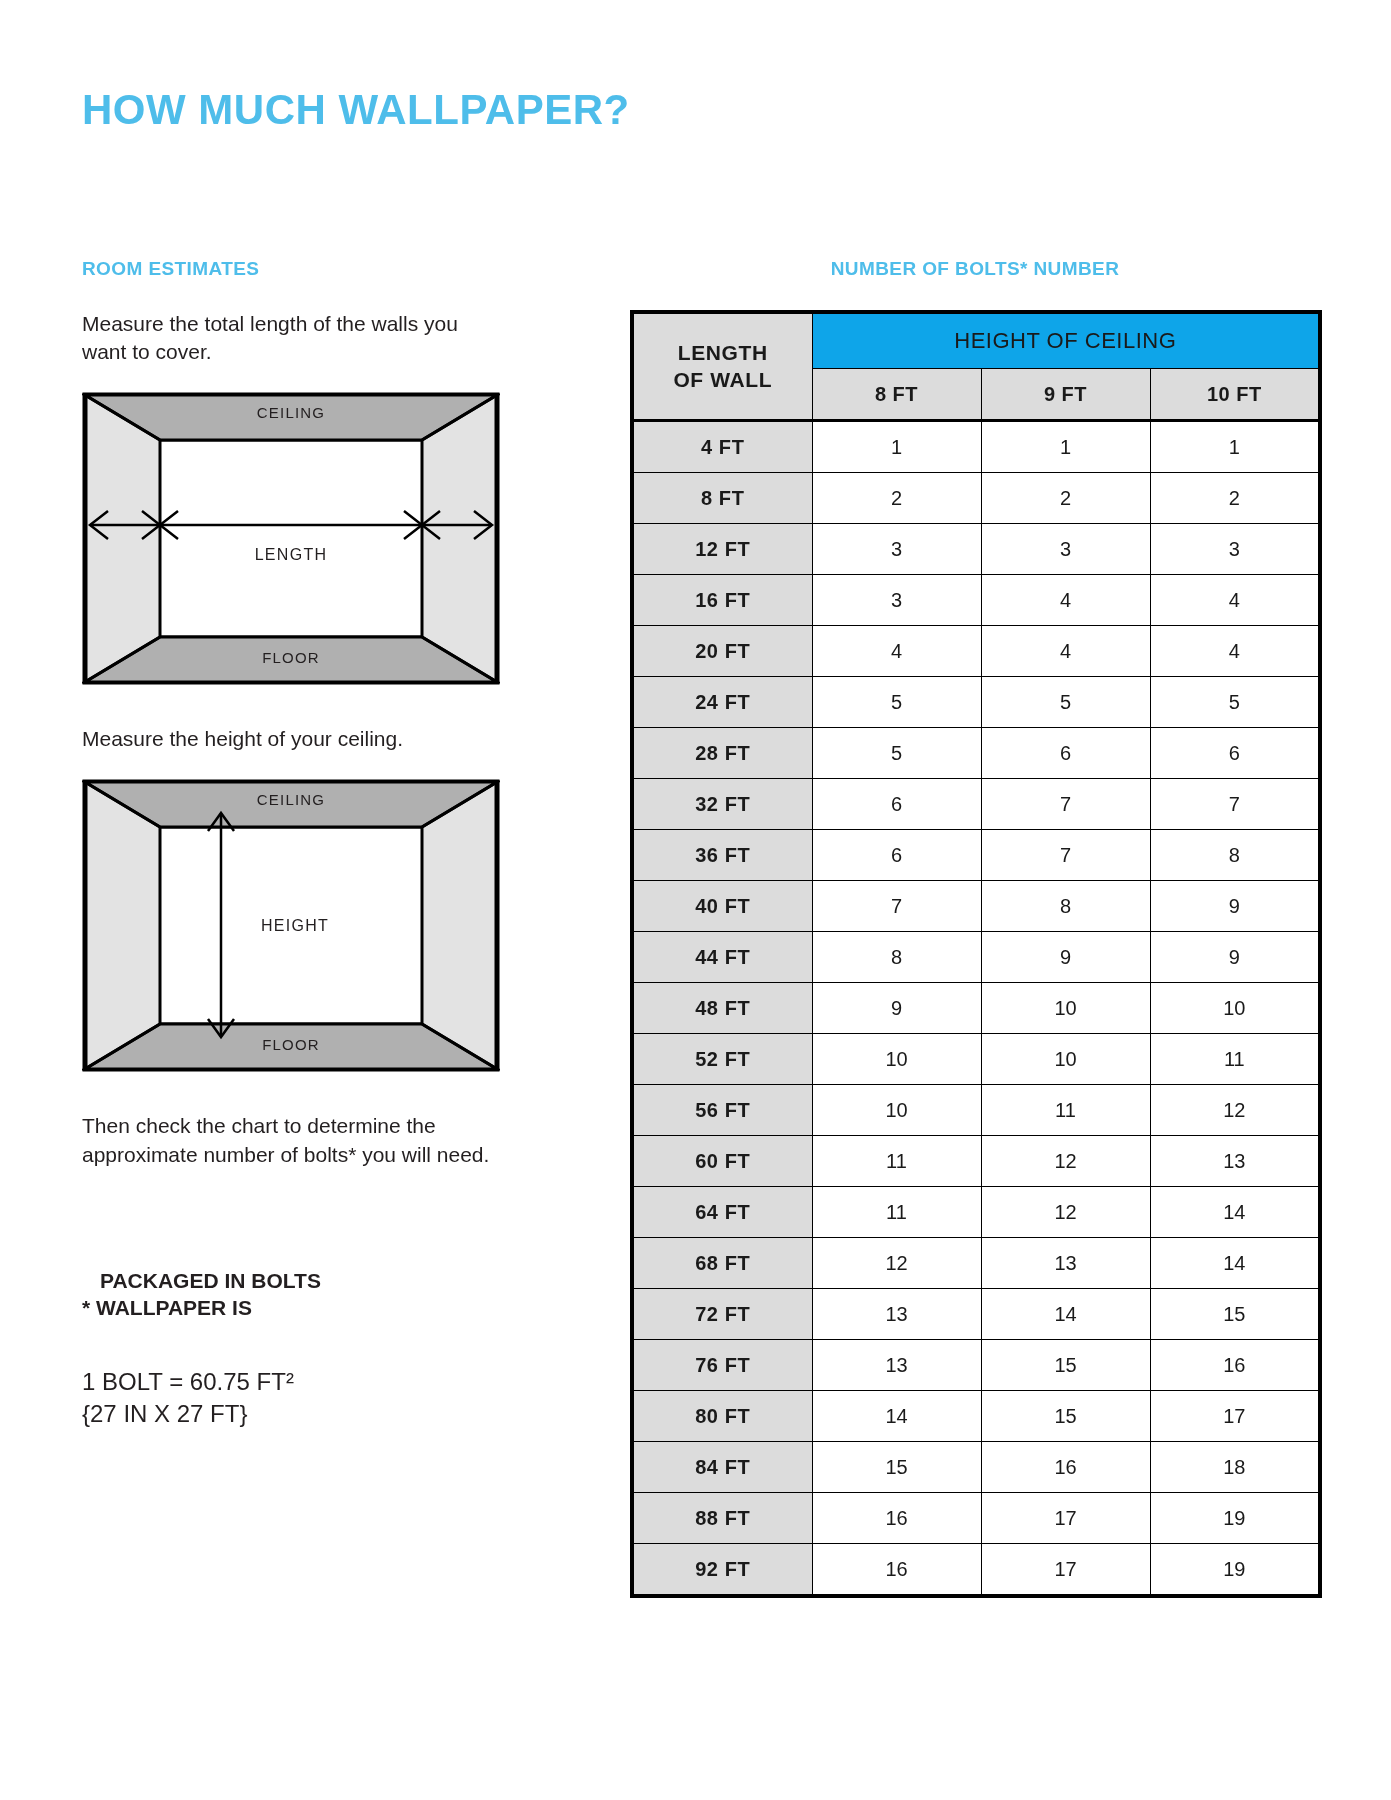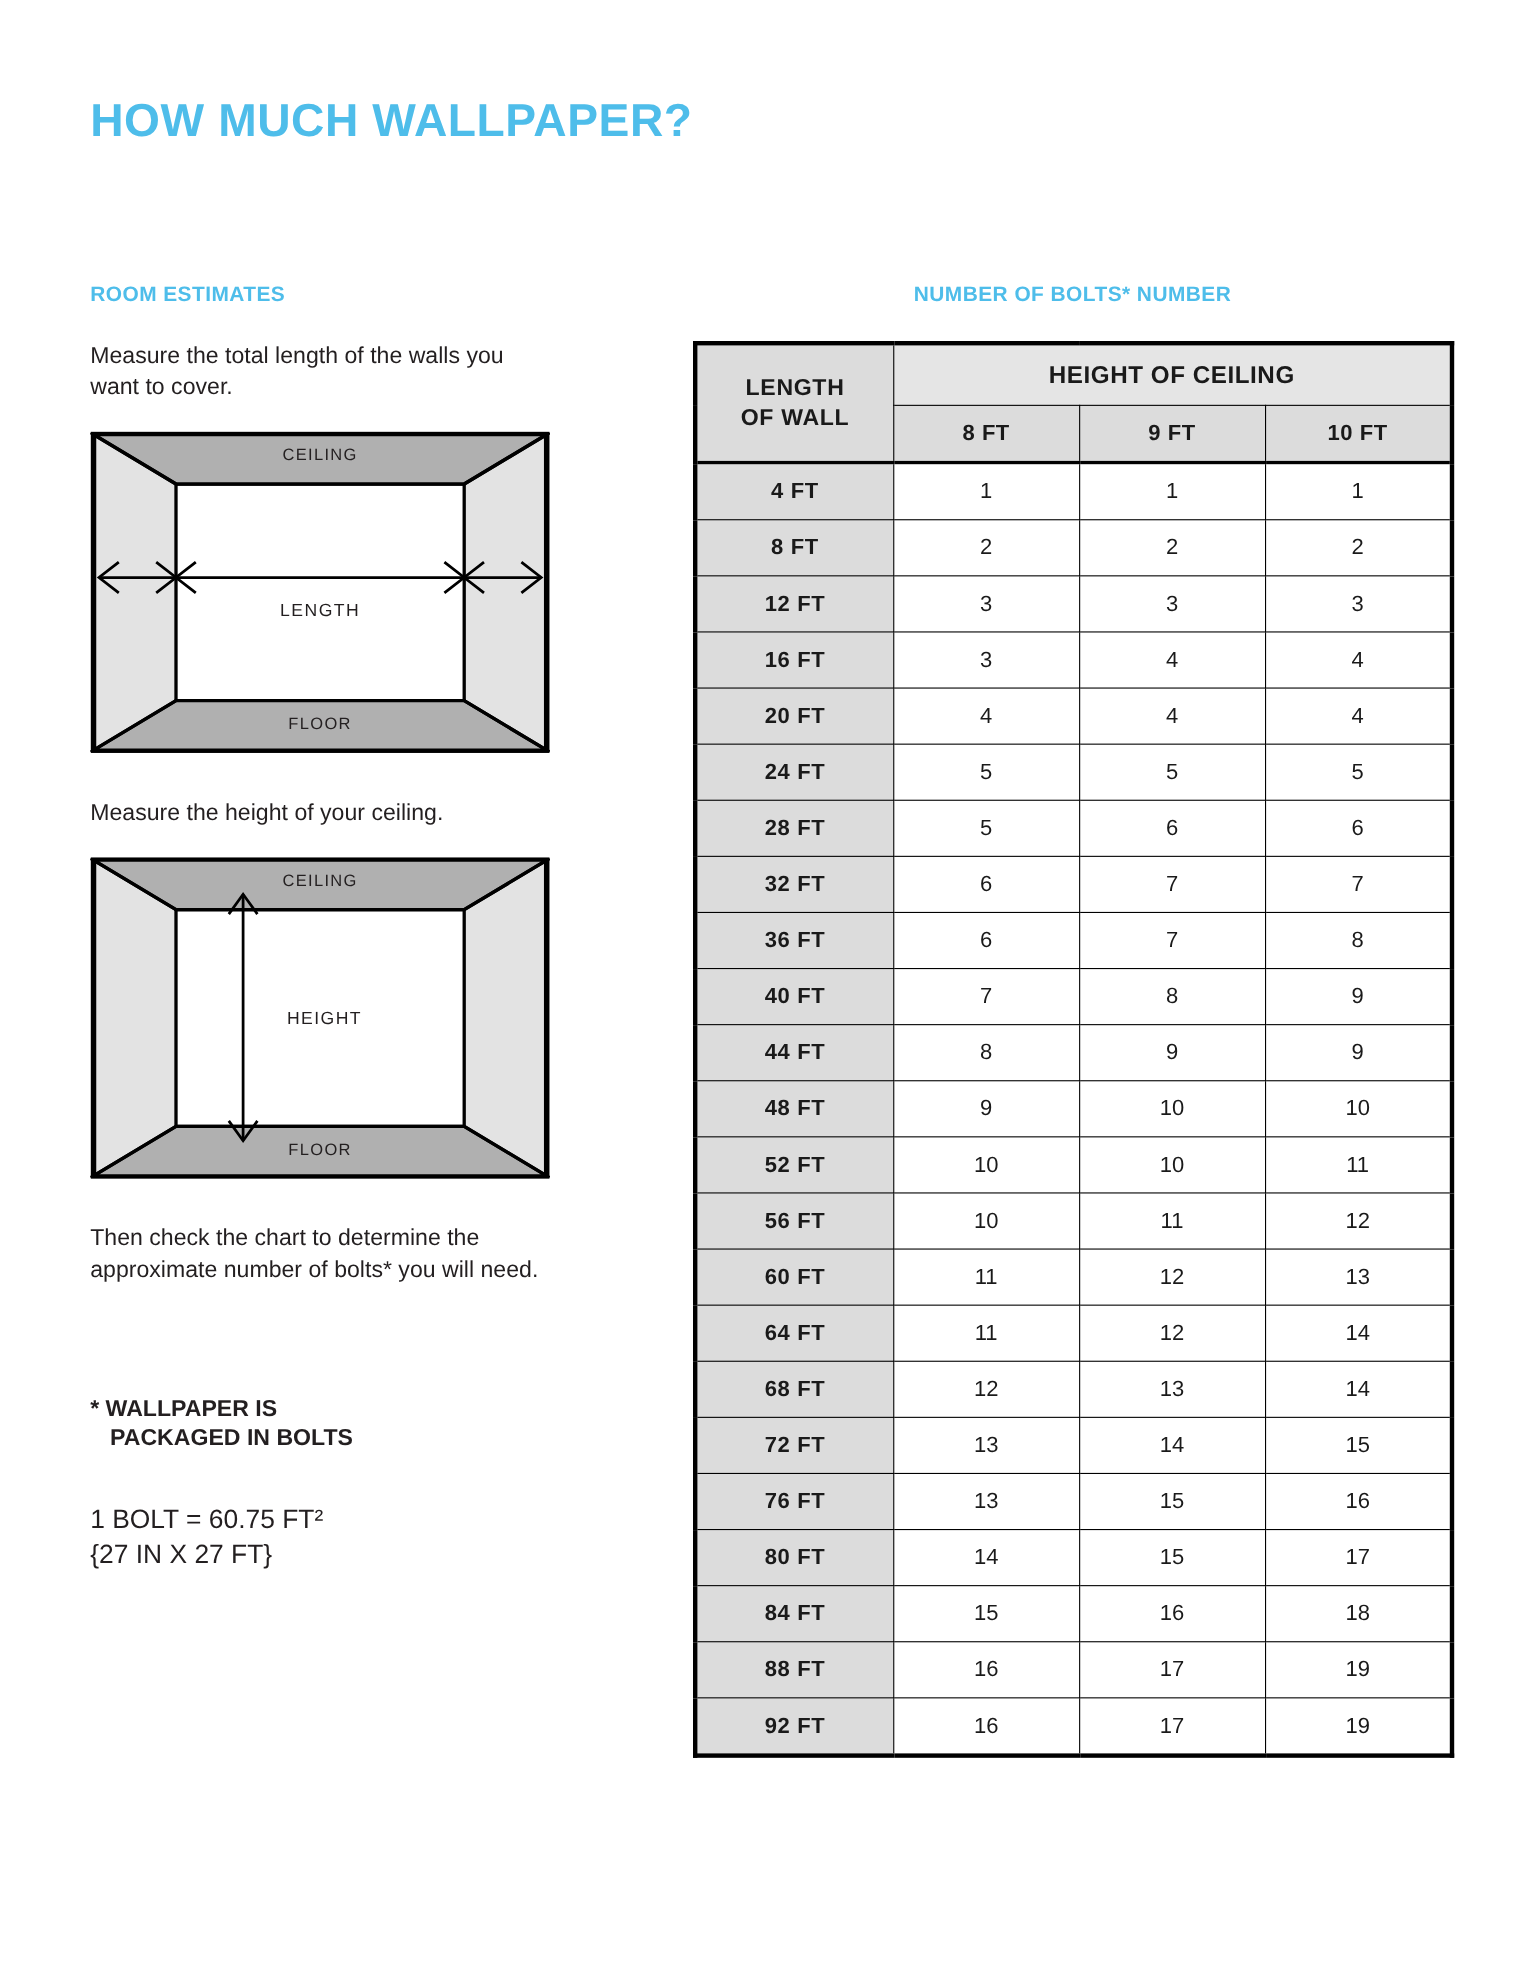--- a/index.html
+++ b/index.html
@@ -126,23 +126,23 @@
     font-size: 21px;
     font-weight: bold;
     letter-spacing: 0.6px;
     line-height: 1.25;
     padding: 10px 4px;
     border-top: 4px solid #000 !important;
     border-left: 4px solid #000 !important;
     border-bottom: 3px solid #000 !important;
   }
   .hdr-top {
-    background: #e5e5e5;
+    background: #0ea5e9;
     font-size: 22px;
-    font-weight: bold;
+    font-weight: normal;
     letter-spacing: 0.5px;
     height: 52px;
     border-top: 4px solid #000 !important;
     border-right: 4px solid #000 !important;
     border-bottom: 1px solid #000 !important;
   }
   .hdr-sub {
     background: #dcdcdc;
     font-size: 20px;
     font-weight: bold;
@@ -240,22 +240,22 @@
         <text class="room-label-center" x="213" y="152" text-anchor="middle">HEIGHT</text>
       </svg>
     </div>
 
     <div class="gap-a"></div>
 
     <p class="para">Then check the chart to determine the approximate number of bolts* you will need.</p>
 
     <div style="height:98px"></div>
 
+    <p class="note" style="padding-left:18px">PACKAGED IN BOLTS</p>
     <p class="note">* WALLPAPER IS</p>
-    <p class="note" style="padding-left:18px">PACKAGED IN BOLTS</p>
 
     <div style="height:44px"></div>
 
     <p class="note-sub">1 BOLT = 60.75 FT²</p>
     <p class="note-sub">{27 IN X 27 FT}</p>
   </div>
 
   <div class="right-col">
 
     <div class="table-head">NUMBER OF BOLTS* NUMBER</div>

